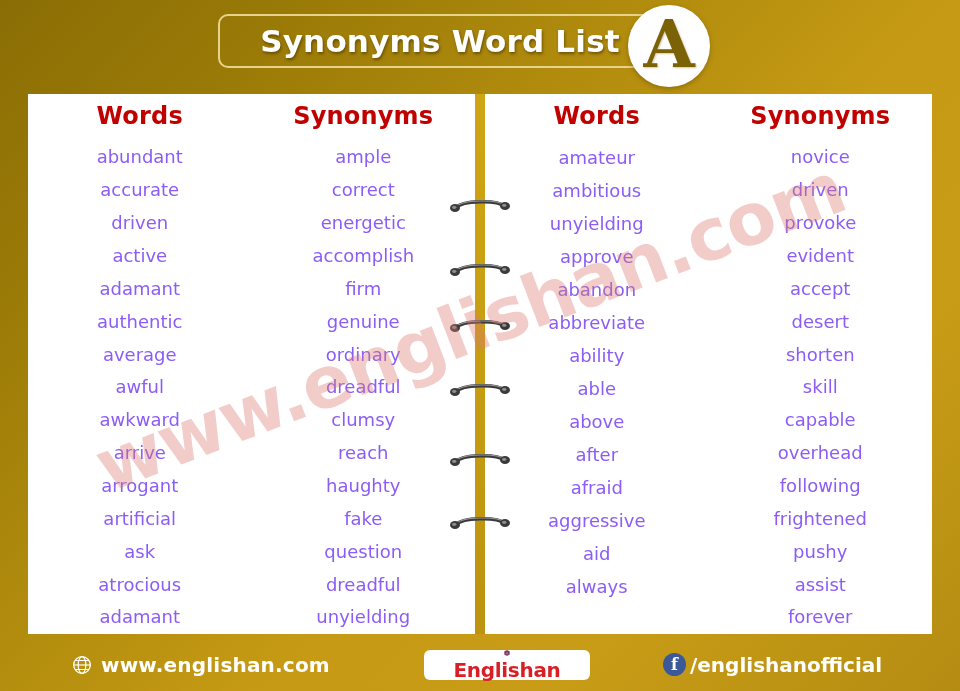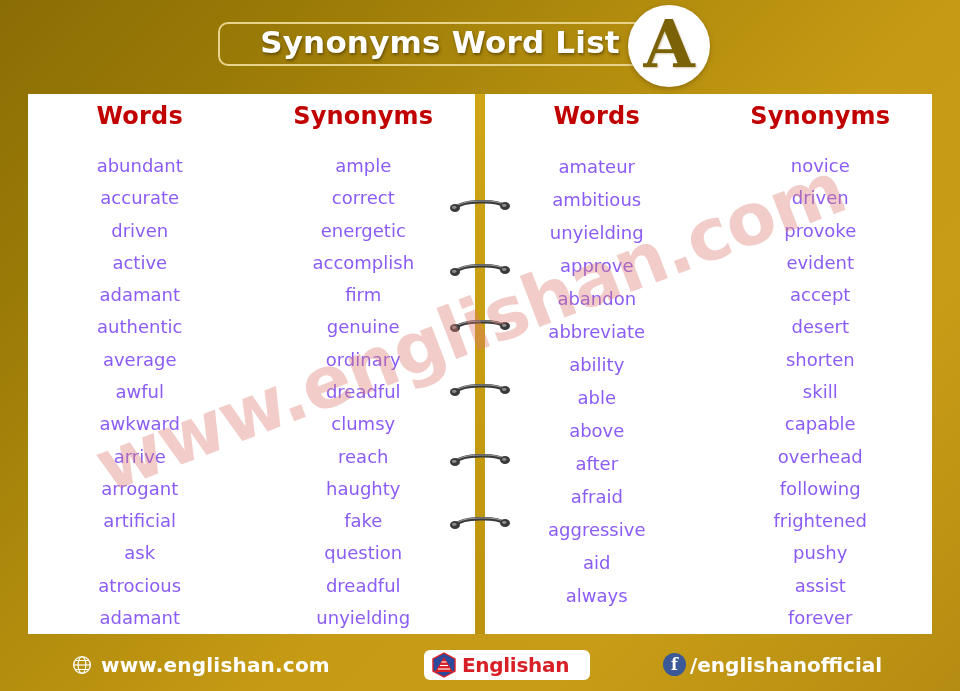--- a/index.html
+++ b/index.html
@@ -20,24 +20,24 @@
         #c89c16 75%,
         #bd9314 90%,
         #b58c12 100%);
     overflow: hidden;
   }
 
   
   #header {
     position: absolute;
     left: 218px; top: 14px;
-    width: 444px; height: 44px;
+    width: 444px; height: 54px;
     border: 2px solid #e8d38a;
     border-radius: 10px;
-    display: flex; justify-content: center; margin-top: 8px;
+    display: flex; align-items: center; justify-content: center;
   }
   #header-title {
     font-size: 31px;
     font-weight: bold;
     color: #ffffff;
     letter-spacing: .2px;
     text-shadow: 1px 2px 3px rgba(60,42,0,.55);
     white-space: nowrap;
     font-family: "DejaVu Sans", sans-serif;
   }
@@ -85,21 +85,21 @@
     width: 50%;
     padding-top: 8px;
     display: flex;
     flex-direction: column;
     align-items: center;
   }
   .col-head {
     font-size: 24px;
     font-weight: bold;
     color: #c10000;
-    margin-bottom: 20px;
+    margin-bottom: 11px;
     letter-spacing: .2px;
   }
   .word {
     font-size: 18px;
     color: #8b5cf6;
     line-height: 1;
     height: 33px;
     display: flex;
     align-items: center;
     white-space: nowrap;
@@ -150,20 +150,21 @@
   .globe { width: 20px; height: 20px; display: block; }
 
   #logo-block {
     position: absolute;
     left: 424px;
     width: 166px; height: 30px;
     background: #ffffff;
     border-radius: 6px;
     display: flex; align-items: center; gap: 4px;
     padding: 0 6px;
+    flex-direction: column;
   }
   #logo-block .logo-text {
     font-size: 20px;
     font-weight: bold;
     color: #d81f26;
     font-family: "DejaVu Sans", sans-serif;
     letter-spacing: -.3px;
     line-height: 1;
   }
 

